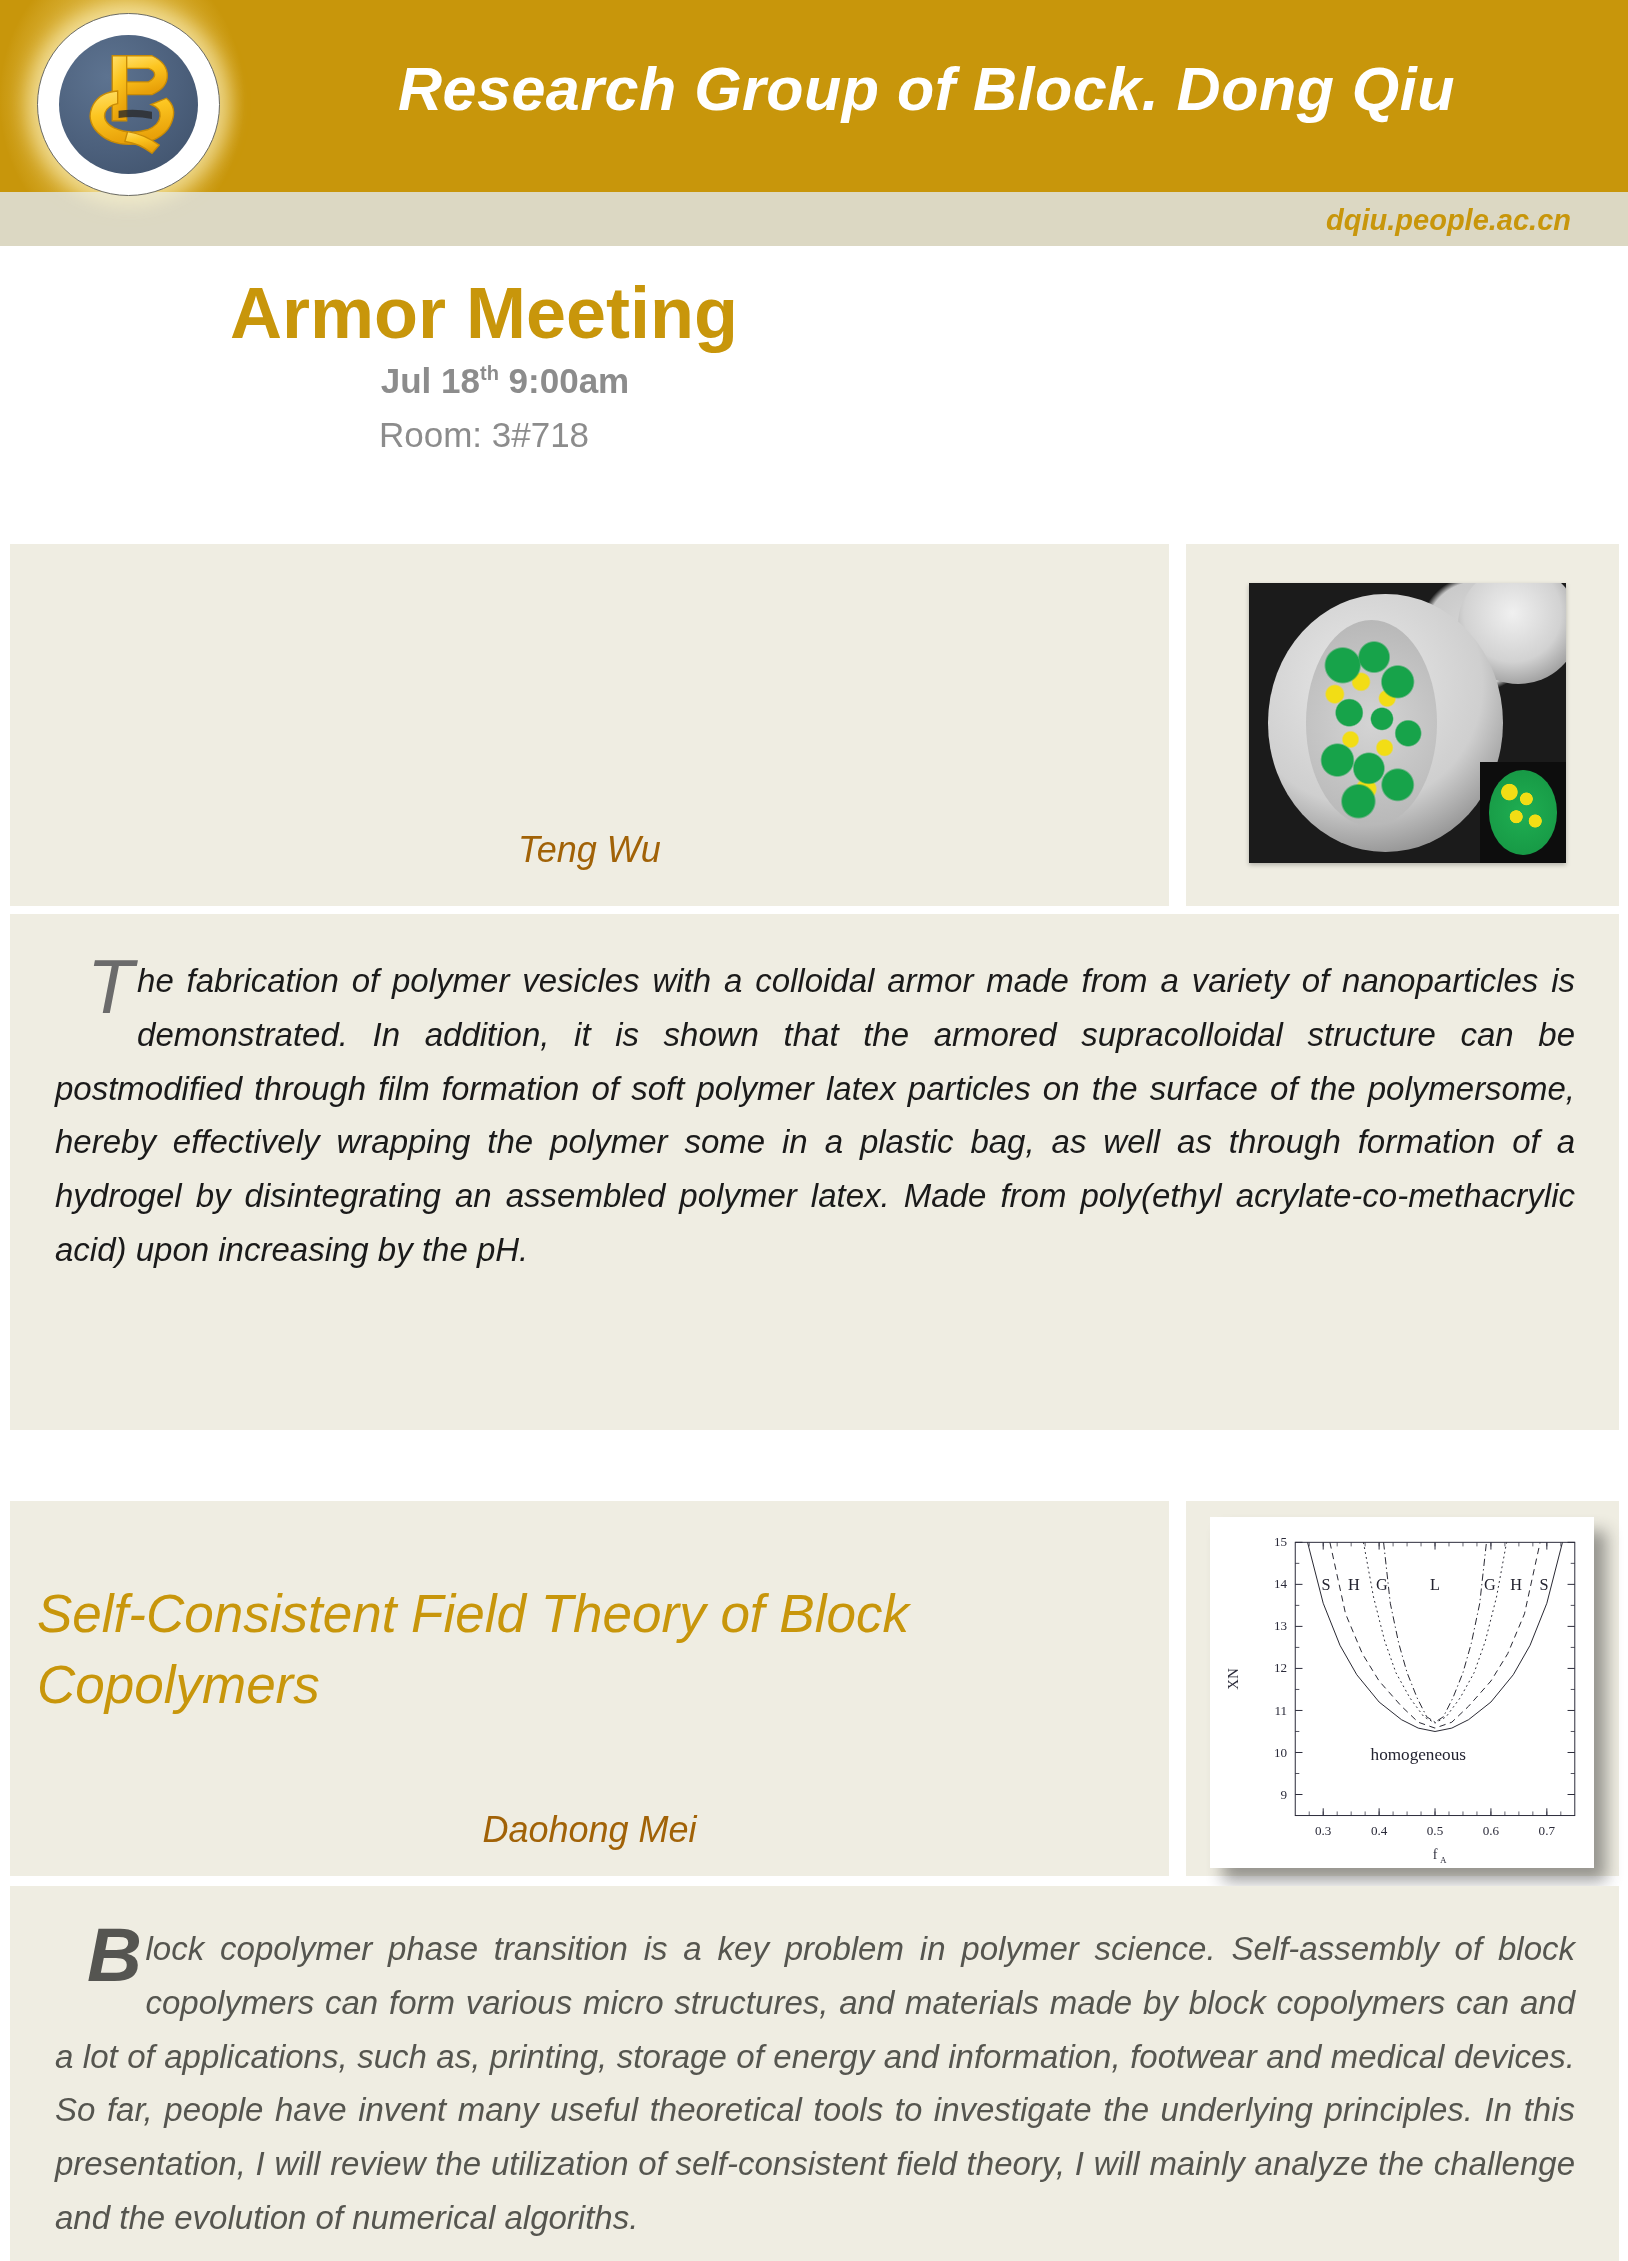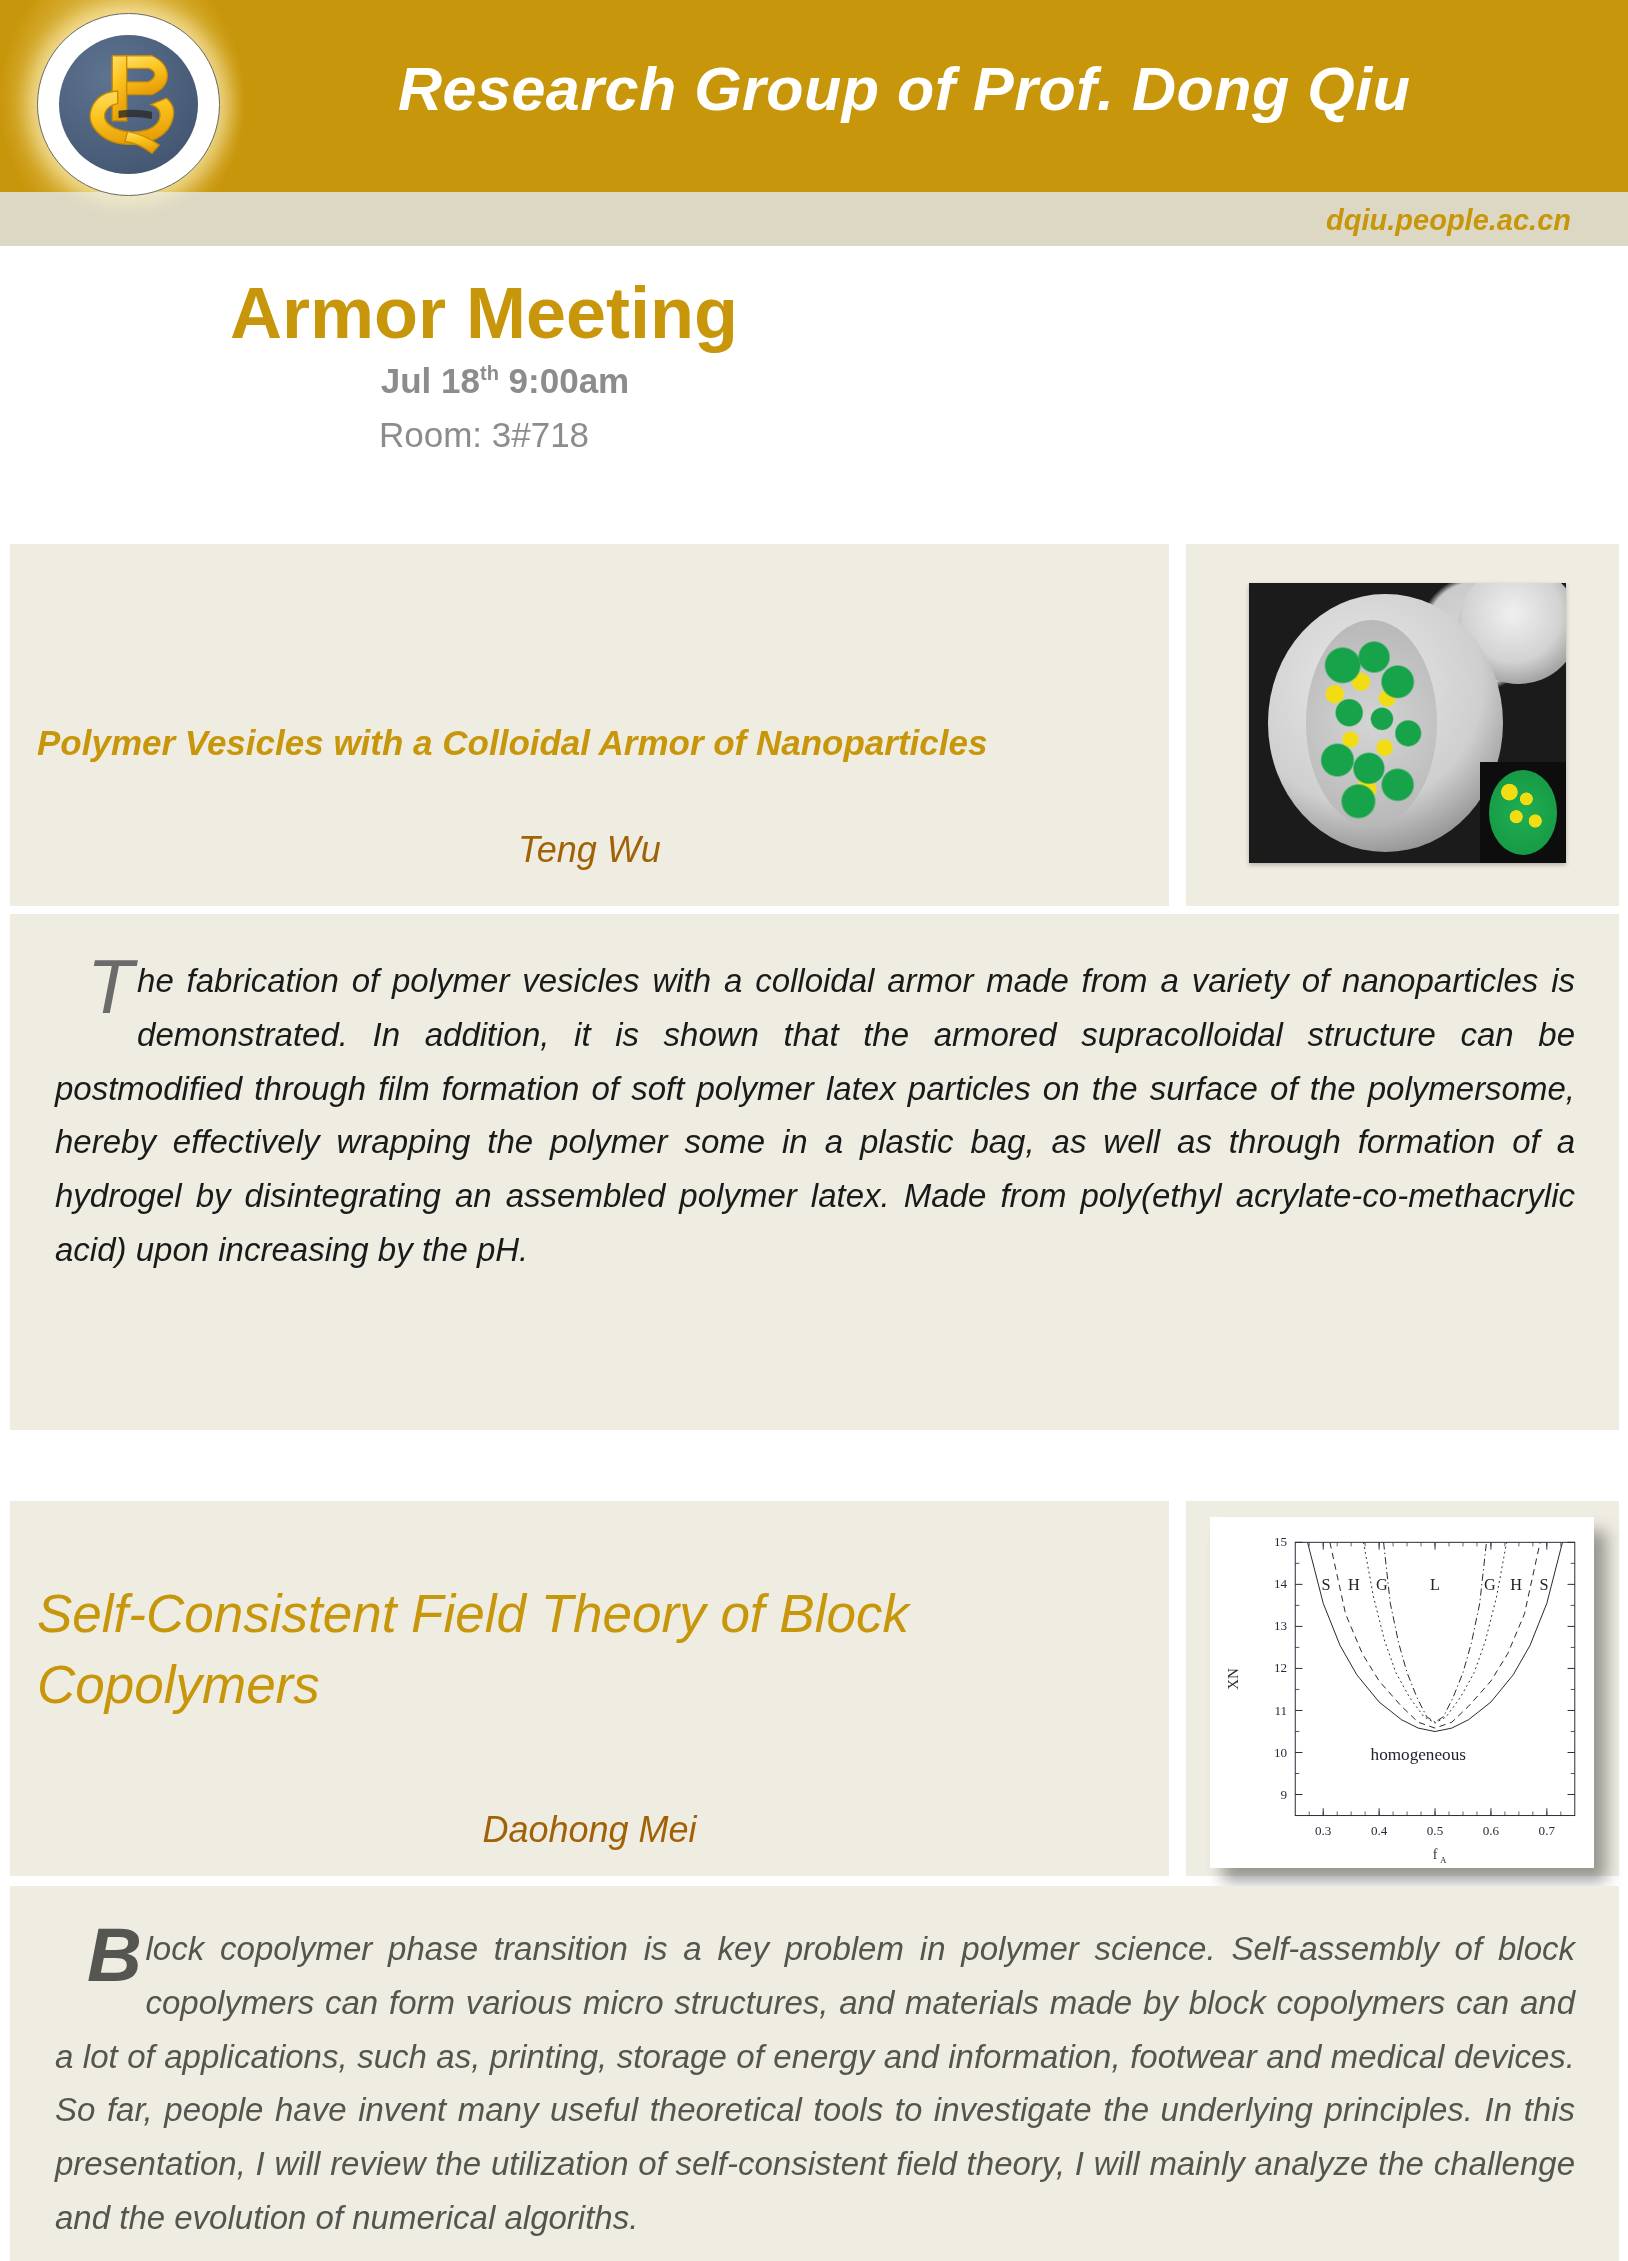--- a/index.html
+++ b/index.html
@@ -286,33 +286,32 @@
       <path d="M150 46 L206 46 Q240 62 240 90 Q240 118 206 132 L150 132 L150 104 L198 104 Q212 96 212 88 Q212 78 198 74 L150 74 Z" fill="url(#goldg)" stroke="#c98b05" stroke-width="3"></path>
 
       <path d="M238 140 Q262 160 250 192 Q236 230 182 240 Q120 250 86 216 Q58 188 76 154 Q92 126 130 124 L130 152
                Q108 156 102 172 Q96 192 122 206 Q156 222 196 210 Q222 200 224 180 Q226 162 204 154 Z" fill="url(#goldg)" stroke="#c98b05" stroke-width="3"></path>
       <path d="M132 168 Q168 162 206 170 L206 186 Q168 178 132 184 Z" fill="#2b2b2b" opacity="0.8"></path>
       <path d="M152 214 Q190 220 222 244 L206 262 Q178 240 146 236 Z" fill="url(#goldg)" stroke="#c98b05" stroke-width="3"></path>
     </svg>
   </div>
 </div>
 
-<div class="header-title">Research Group of Prof. Dong Qiu</div>
+<div class="header-title">Research Group of Block. Dong Qiu</div>
 <div class="header-url">dqiu.people.ac.cn</div>
 
 <div class="meeting-block">
   <div class="meeting-title">Armor Meeting</div>
   <div class="meeting-time">
     <span>Jul 18</span><sup>th</sup><span> 9:00am</span>
   </div>
   <div class="meeting-room">Room: 3#718</div>
 </div>
 
 <div class="panel" id="talk1-left">
-  <div class="talk-title" id="talk1-title">Polymer Vesicles with a Colloidal Armor of Nanoparticles</div>
   <div class="talk-author" id="talk1-author">Teng Wu</div>
 </div>
 
 <div class="panel" id="talk1-right">
   <div class="sem-image">
     <div class="sem-neighbor"></div>
     <div class="sem-vesicle">
       <div class="sem-core"></div>
     </div>
     <div class="sem-inset">

